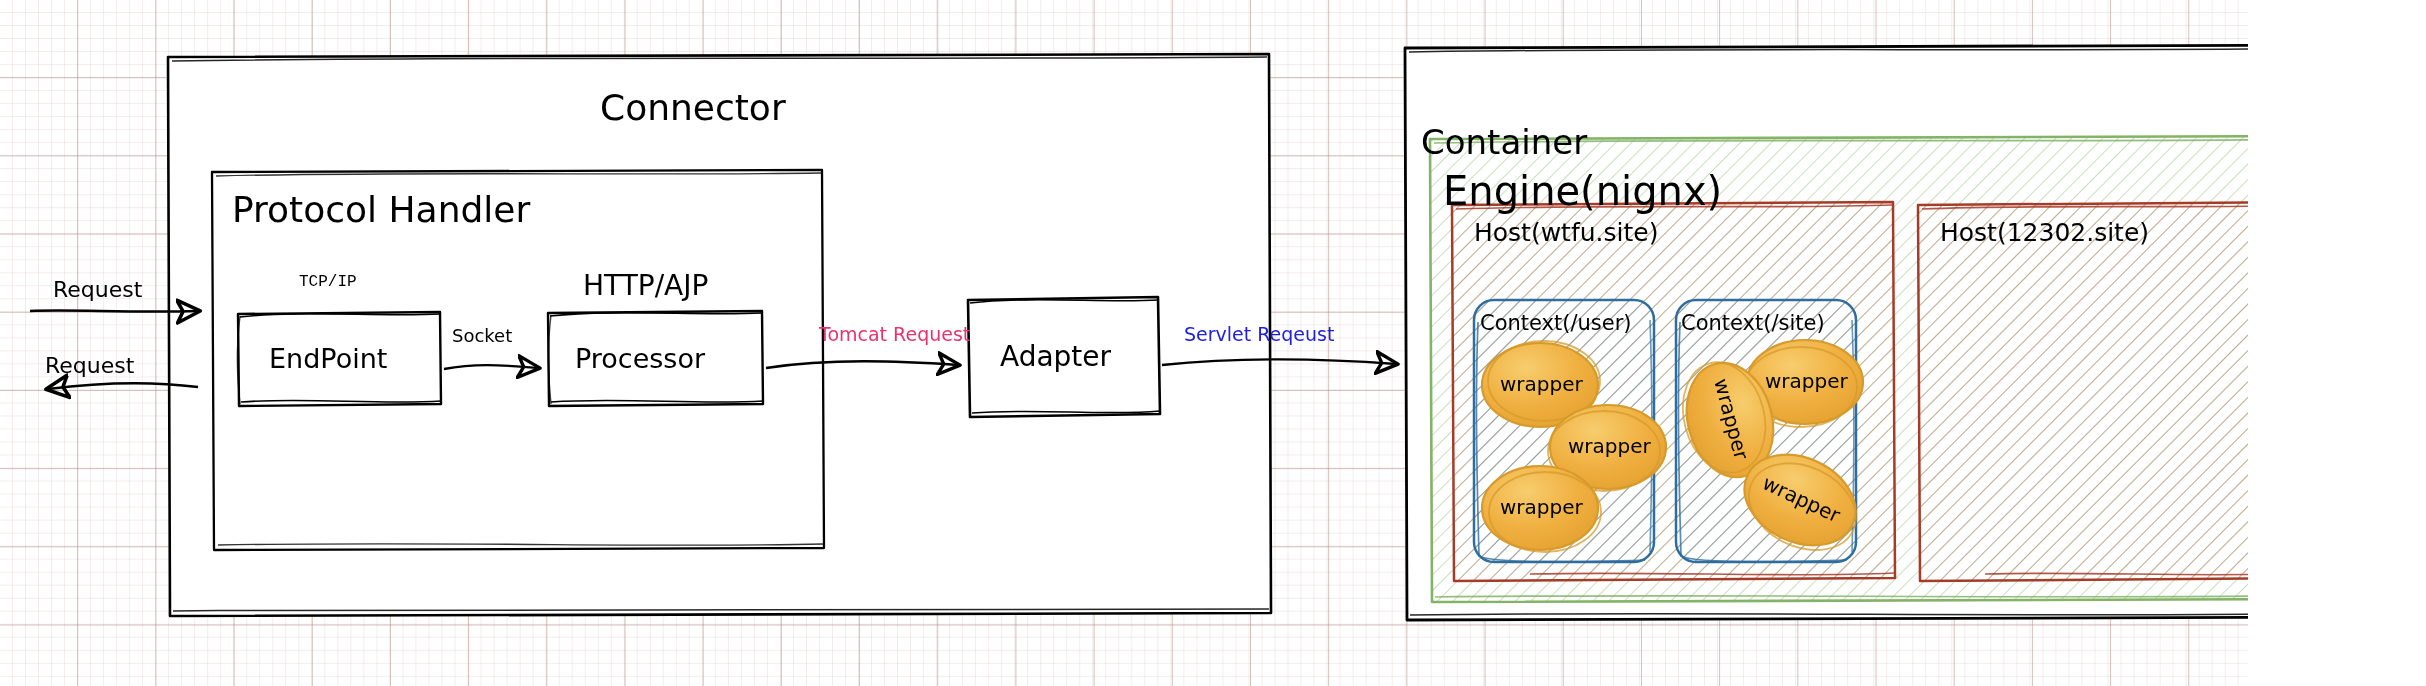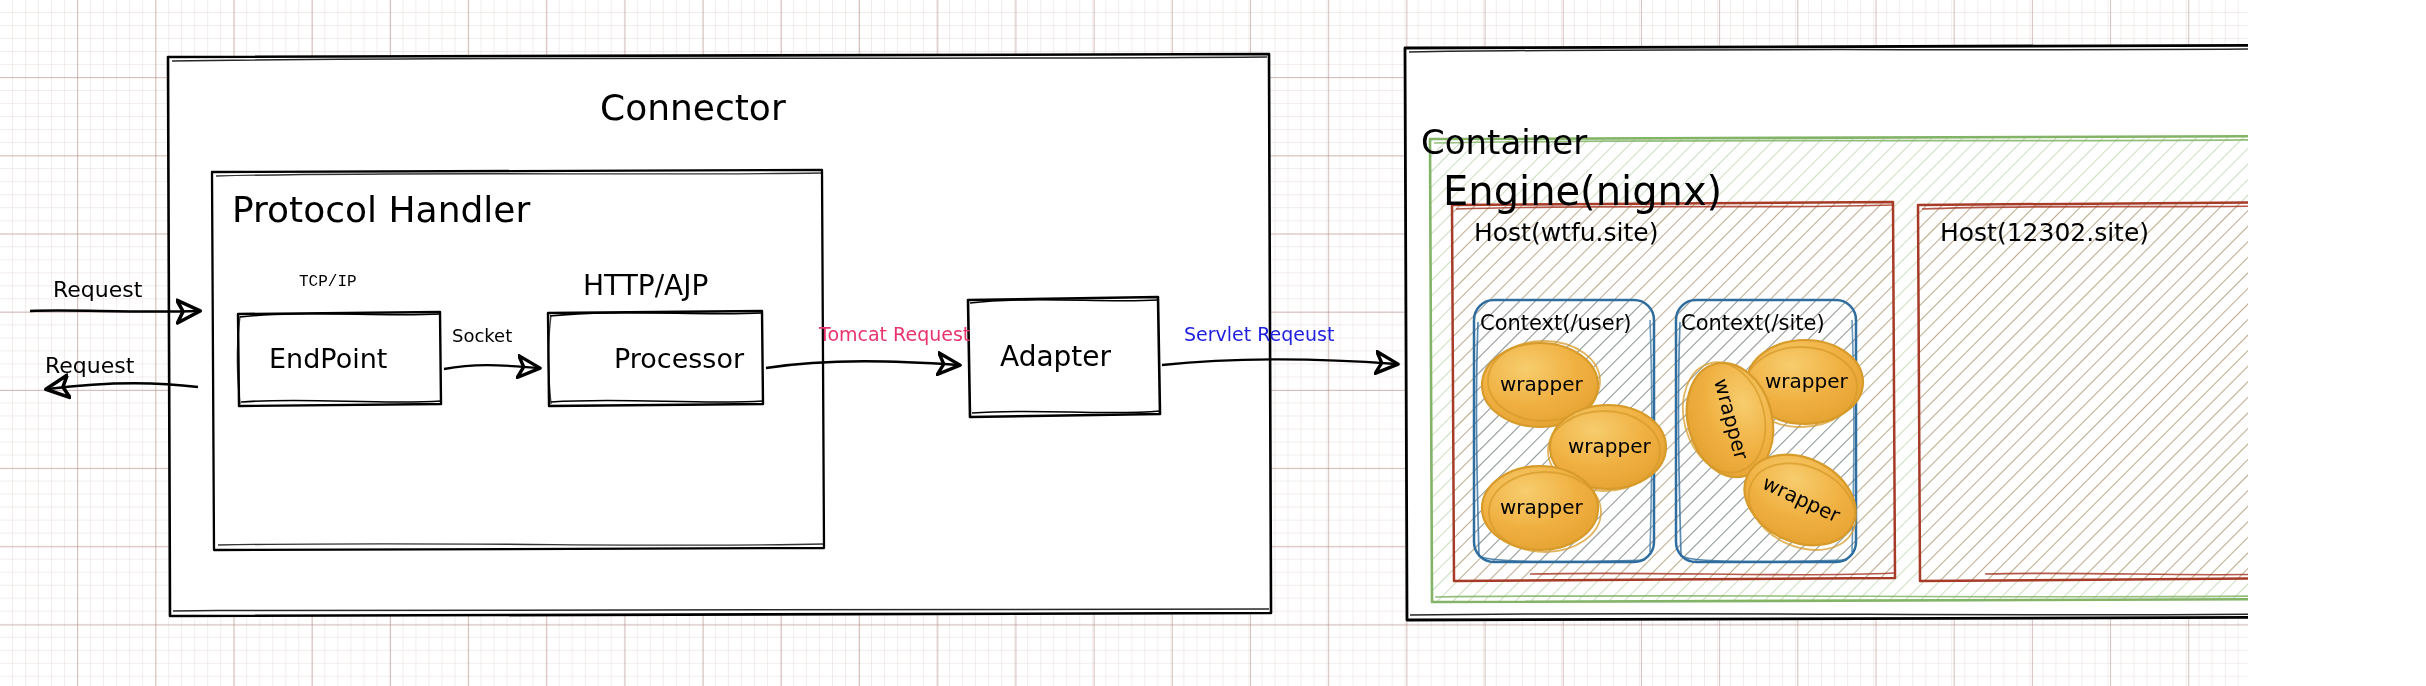--- a/index.html
+++ b/index.html
@@ -191,21 +191,21 @@
   <div class="lbl" style="left:600px; top:90px; font-size:36px;">Connector</div>
 
   <div class="lbl" style="left:232px; top:192px; font-size:36px;">Protocol Handler</div>
 
   <div class="lbl" style="left:299px; top:274px; font-size:16px;font-family:Liberation Mono, monospace;">TCP/IP</div>
 
   <div class="lbl" style="left:269px; top:345px; font-size:27px;">EndPoint</div>
 
   <div class="lbl" style="left:583px; top:272px; font-size:28px;">HTTP/AJP</div>
 
-  <div class="lbl" style="left:575px; top:345px; font-size:27px;margin-left:39px;">Processor</div>
+  <div class="lbl" style="left:575px; top:345px; font-size:27px;">Processor</div>
 
   <div class="lbl" style="left:1000px; top:343px; font-size:28px;">Adapter</div>
 
   <div class="lbl" style="left:53px; top:279px; font-size:22px;">Request</div>
 
   <div class="lbl" style="left:45px; top:355px; font-size:22px;">Request</div>
 
   <div class="lbl" style="left:452px; top:327px; font-size:18px;">Socket</div>
 
   <div class="lbl" style="left:787px; top:325px; font-size:19px; color:#e8336d;margin-left:32px;">Tomcat Request</div>

